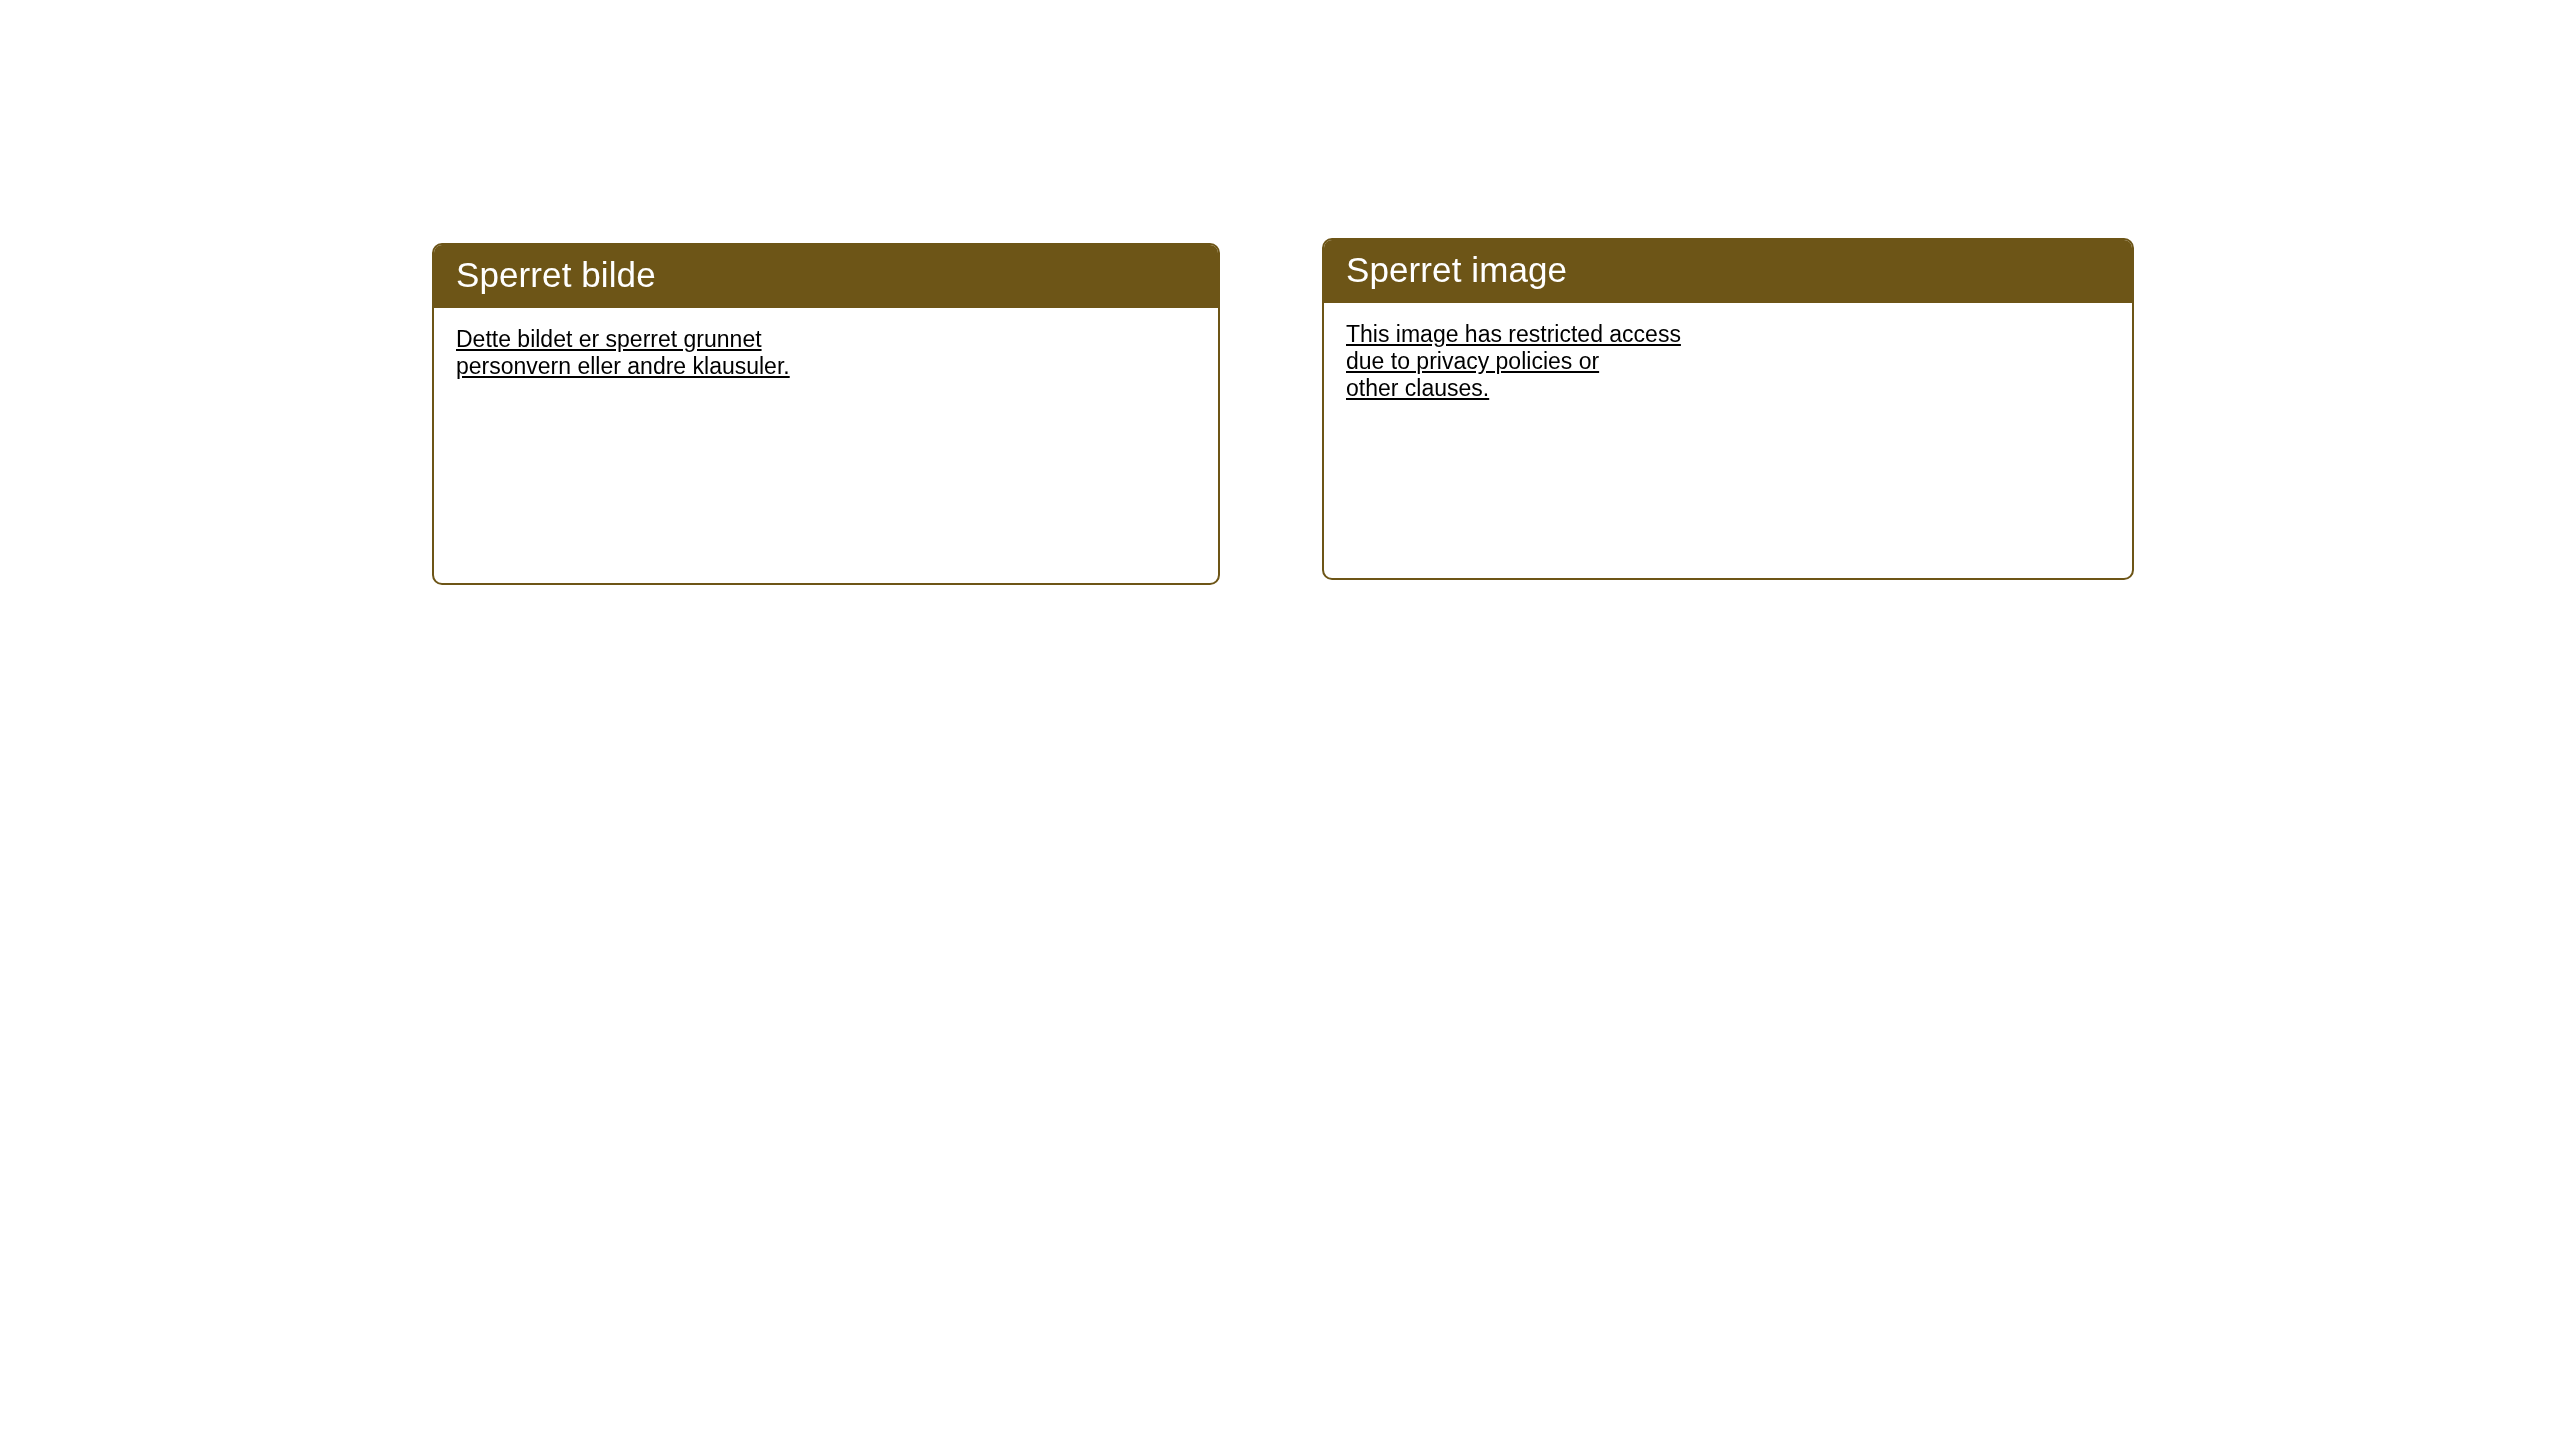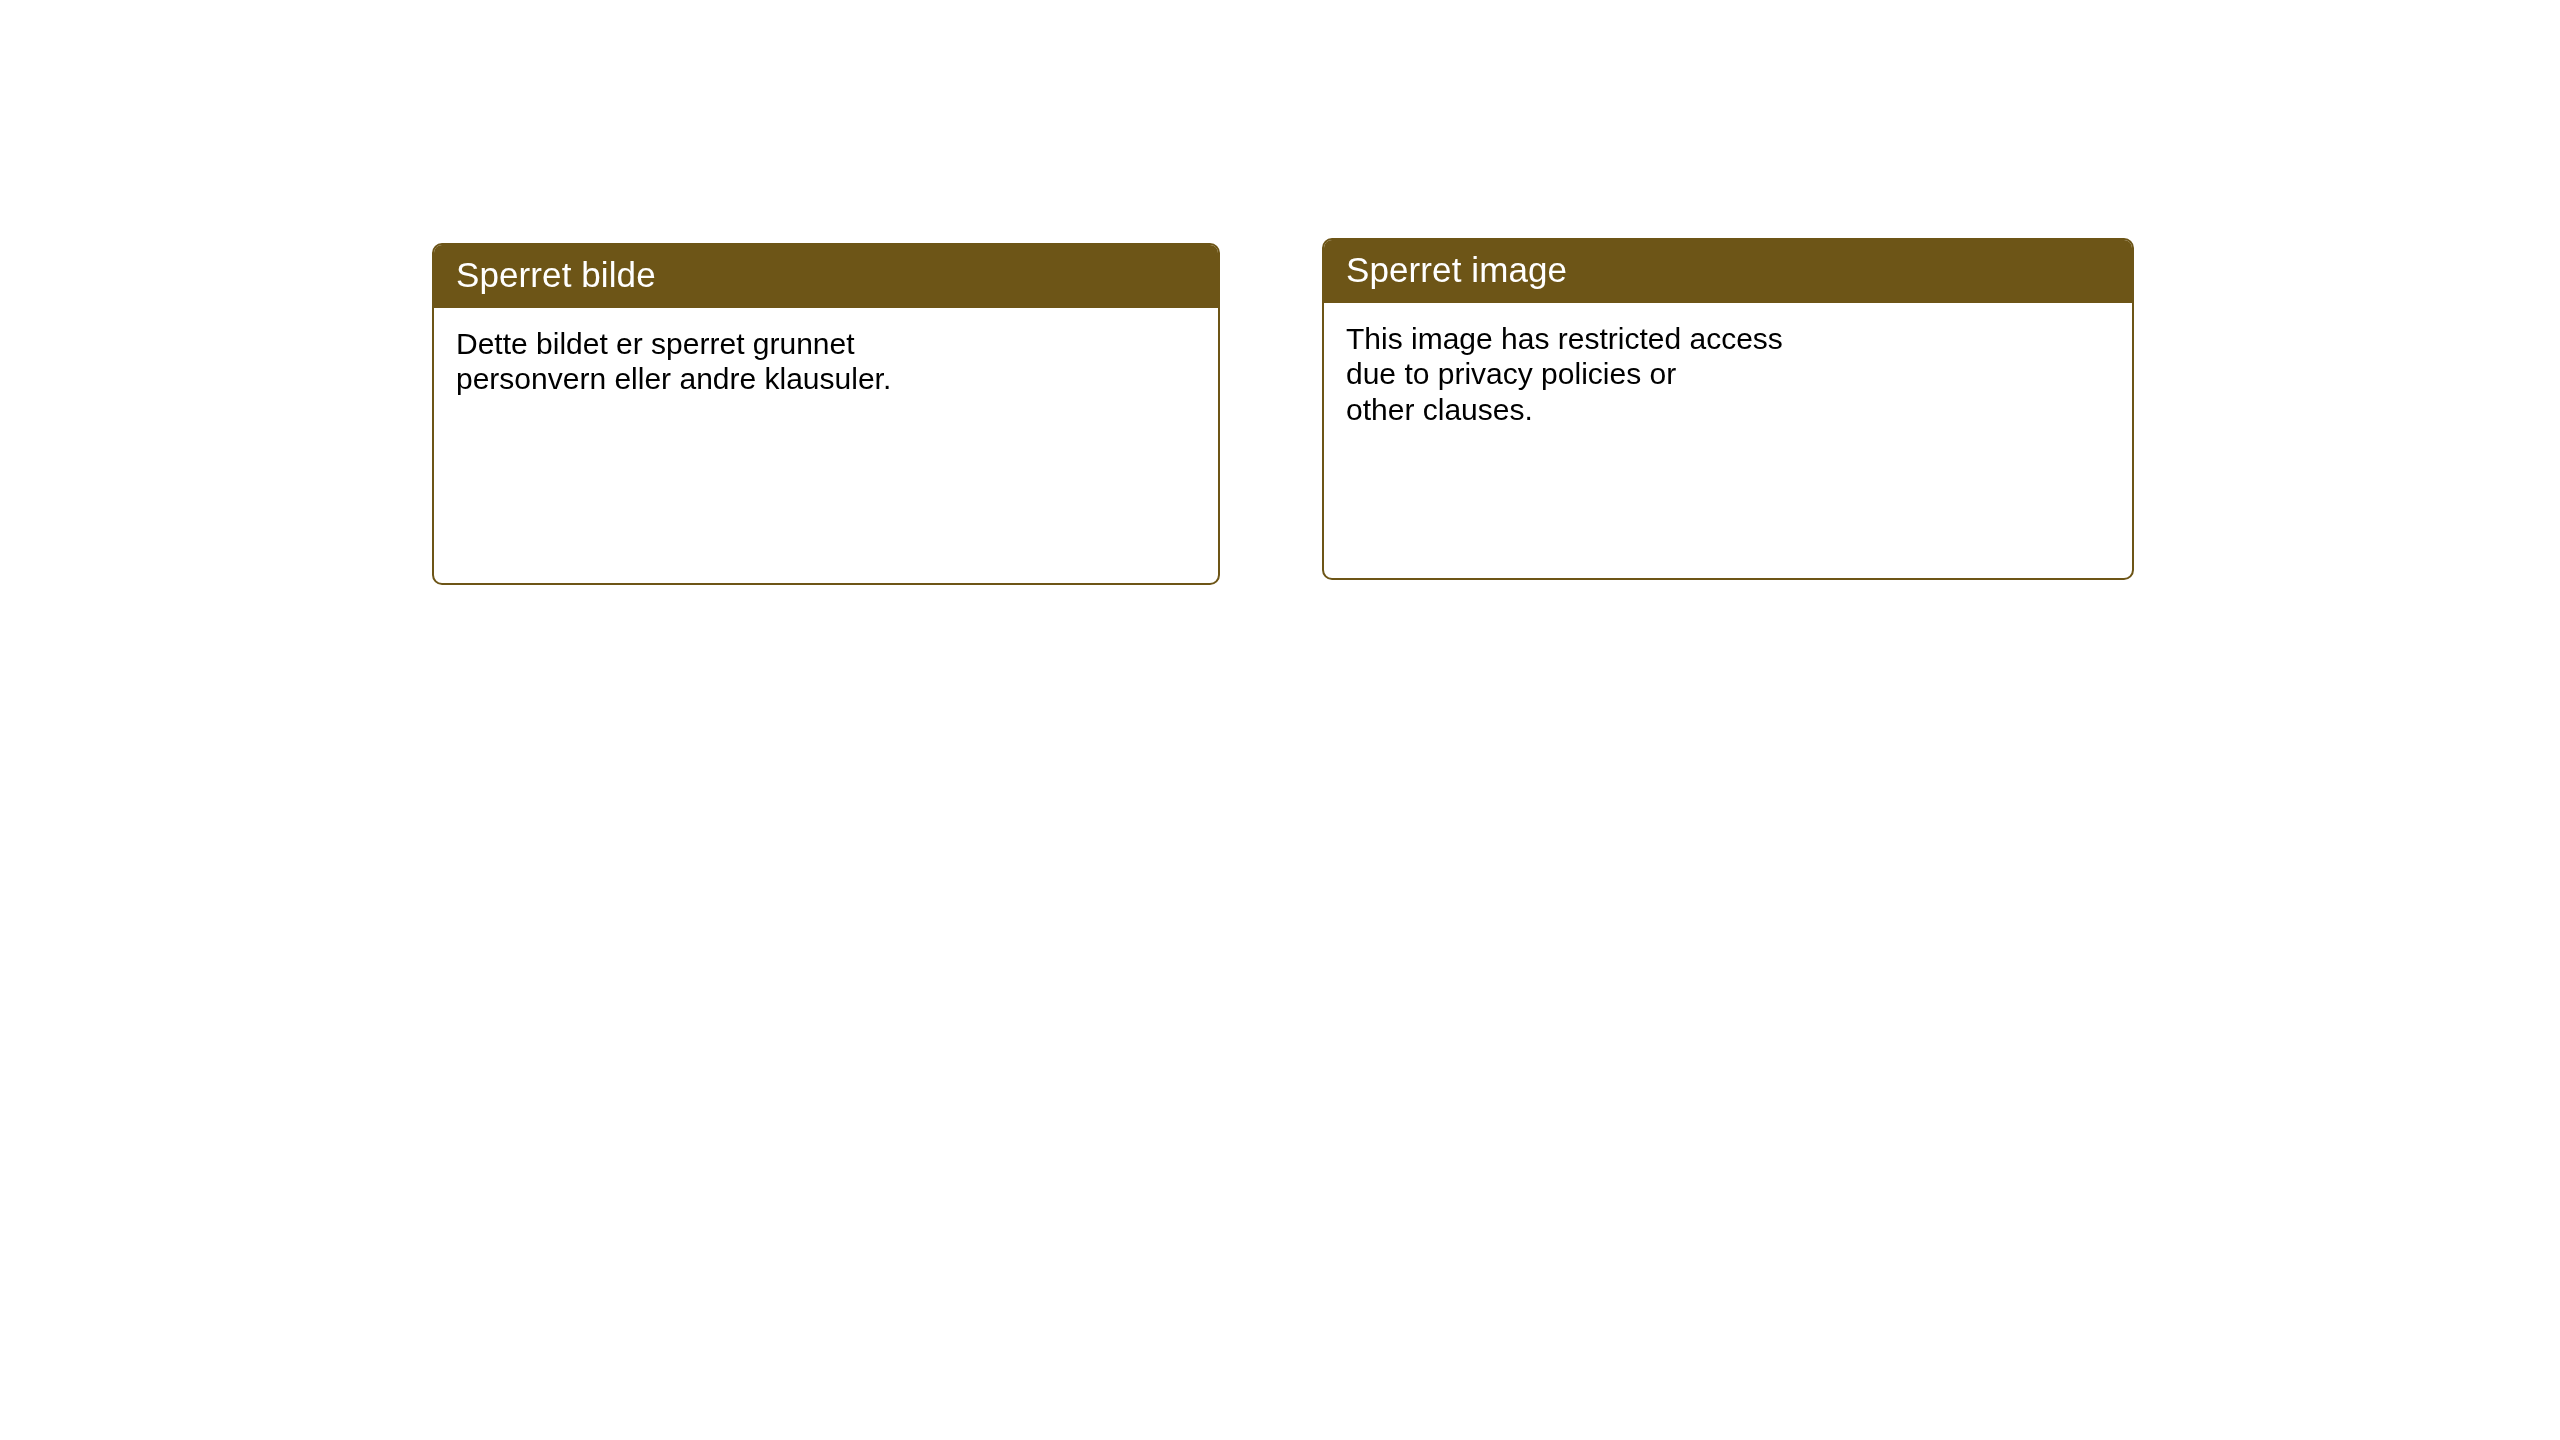--- a/index.html
+++ b/index.html
@@ -32,24 +32,25 @@
     background: #6d5517;
     color: #ffffff;
     font-size: 35px;
     line-height: 1.0;
     padding: 12px 22px 16px 22px;
     white-space: nowrap;
     letter-spacing: 0.1px;
   }
   .notice-card .card-body {
     color: #000000;
-    font-size: 30px;
+    font-size: 23px;
     line-height: 1.18;
     padding: 18px 26px 22px 22px;
     white-space: pre-line;
+    text-decoration: underline;
   }
   
   #card-no {
     left: 432px;
     top: 243px;
     width: 788px;
     height: 342px;
   }
   
   #card-en {

